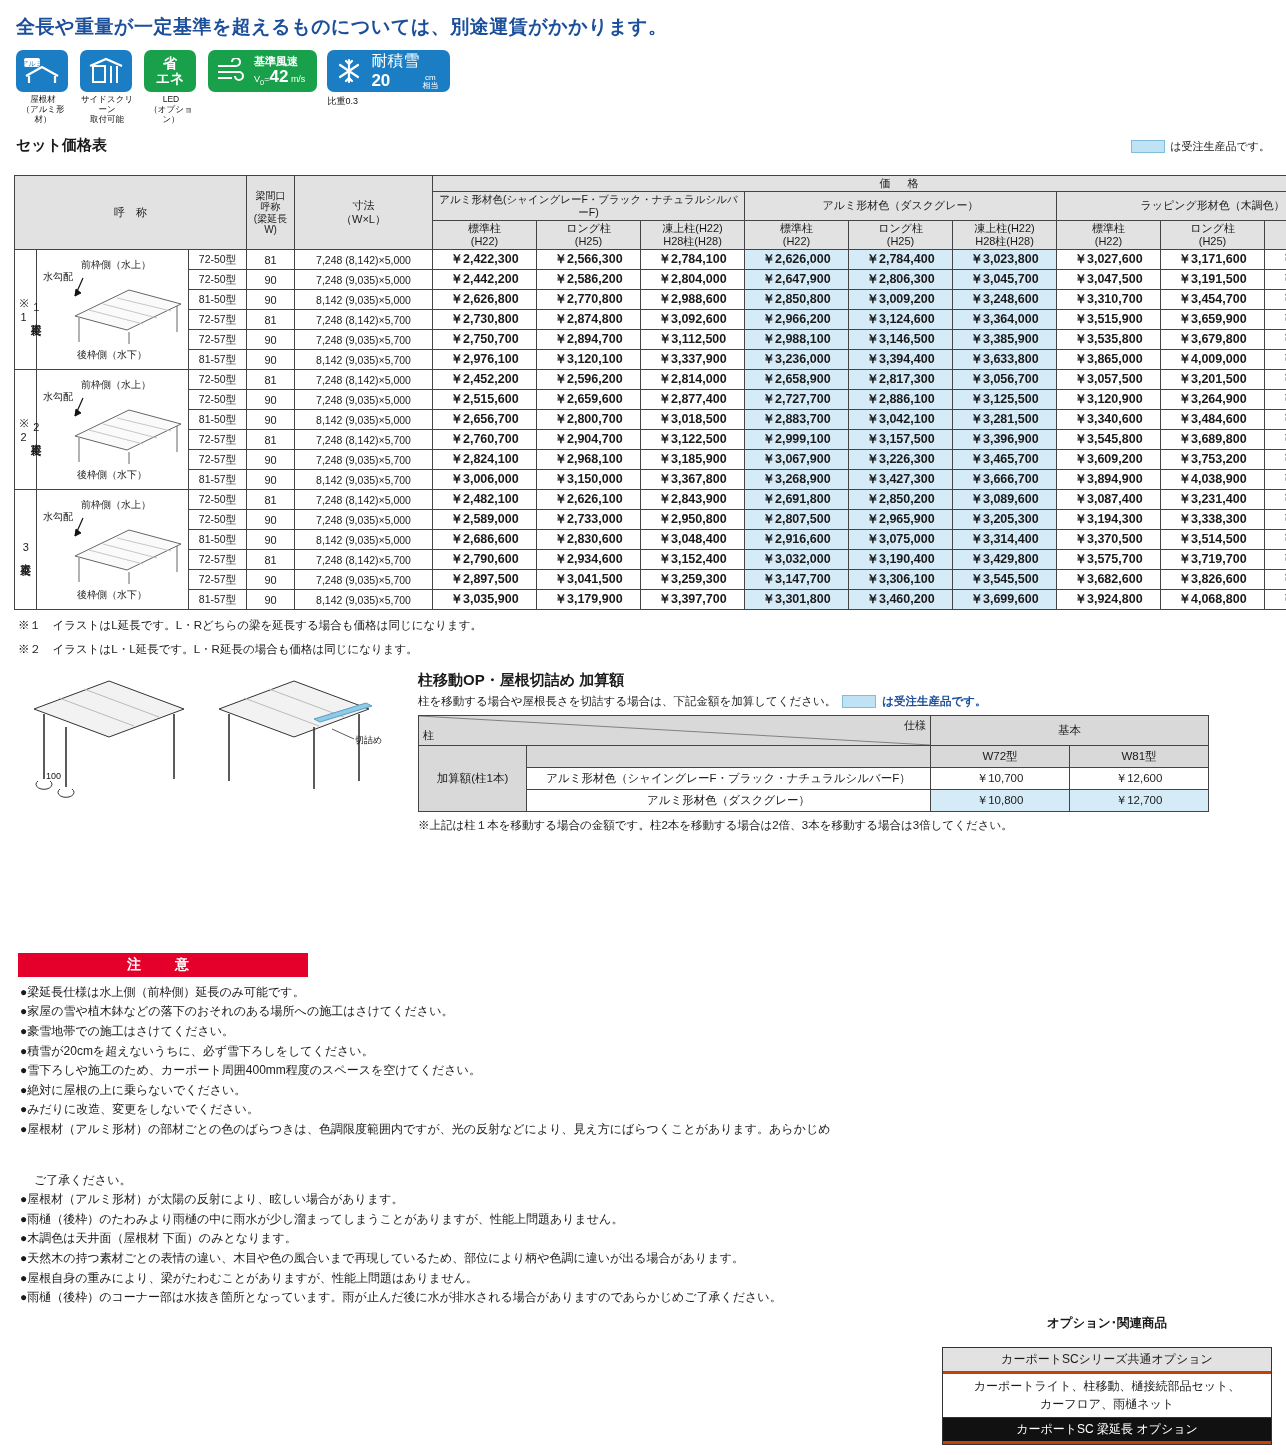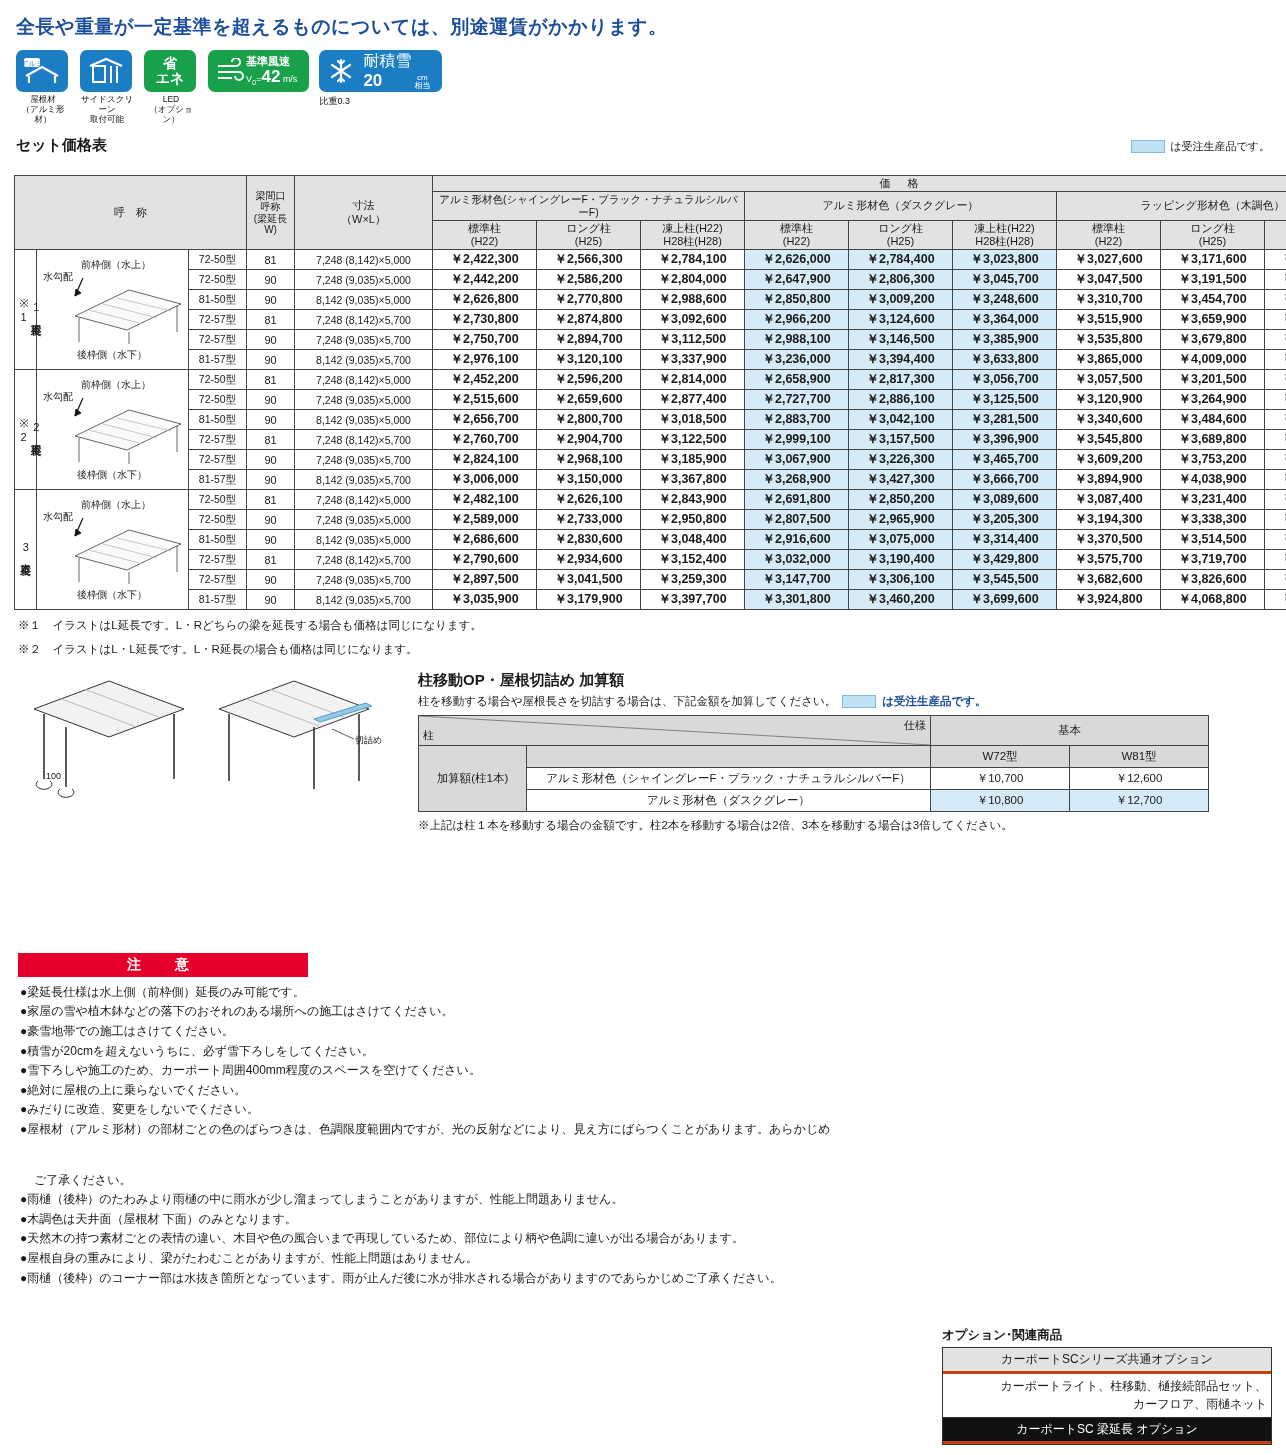--- a/index.html
+++ b/index.html
@@ -26,21 +26,21 @@
   .iconstrip { display:flex; align-items:flex-start; gap:10px; padding:2px 0 6px 2px; }
   .iconbox { width:54px; }
   .ibox {
     width:52px; height:42px; border-radius:7px; background:#1b7ec4;
     display:flex; align-items:center; justify-content:center; color:#fff;
   }
   .ibox.green { background:#19a04b; }
   .icap { font-size:8.5px; line-height:1.15; text-align:center; margin-top:3px; color:#111; }
   .wind {
     height:42px; border-radius:7px; background:#19a04b; color:#fff;
-    display:flex; align-items:center; padding:0 12px 0 8px; 
+    display:flex; align-items:center; padding:0 12px 0 8px; gap:8px;
   }
   .wind .wlabel { font-size:11px; font-weight:bold; line-height:1.15; }
   .wind .wval { font-size:9px; }
   .wind .wval b { font-size:17px; }
   .snow {
     height:42px; border-radius:7px; background:#1b7ec4; color:#fff;
     display:flex; align-items:center; padding:0 12px 0 8px; gap:8px;
   }
   .snow .slabel { font-size:16px; font-weight:normal; line-height:1.2;text-align:right; }
   .snow .sval { font-size:17px; font-weight:bold; }
@@ -99,25 +99,25 @@
   .caution-head {
     width:290px; background:#e4002b; color:#fff; text-align:center;
     font-size:14px; font-weight:bold; letter-spacing:10px; padding:3px 0; margin:0 0 6px 4px;
   }
   .caution-list { font-size:12px; line-height:1.55; margin-left:6px; }
   .caution-list div { margin-bottom:1px; }
   .indent { padding-left:14px;margin-top:32px; }
 
   
   .opt-box { position:absolute; right:14px; bottom:10px; width:330px; }
-  .opt-title { font-size:12.5px; font-weight:bold; margin-bottom:3px; }
+  .opt-title { font-size:12.5px; font-weight:bold; margin-bottom:15px;text-align:center; }
   .opt-tbl { border:1px solid #333; }
   .opt-hdr { background:#e2e2e2; text-align:center; font-size:12px; padding:3px 0; border-bottom:3px solid #c2410c; }
   .opt-hdr.dark { background:#111; color:#fff; }
-  .opt-body { text-align:right; font-size:12px; padding:4px 4px; line-height:1.45; border-bottom:1px solid #333; }
+  .opt-body { text-align:center; font-size:12px; padding:4px 4px; line-height:1.45; border-bottom:1px solid #333; }
   .opt-body:last-child { border-bottom:none; }
 
   .bottom-pad { height:10px; }
 </style>
 </head>
 <body>
 
 <div class="page">
 
   <div class="headline">全長や重量が一定基準を超えるものについては、別途運賃がかかります。</div>
@@ -631,20 +631,21 @@
     <div class="caution-list">
         <div>●梁延長仕様は水上側（前枠側）延長のみ可能です。</div>
         <div>●家屋の雪や植木鉢などの落下のおそれのある場所への施工はさけてください。</div>
         <div>●豪雪地帯での施工はさけてください。</div>
         <div>●積雪が20cmを超えないうちに、必ず雪下ろしをしてください。</div>
         <div>●雪下ろしや施工のため、カーポート周囲400mm程度のスペースを空けてください。</div>
         <div>●絶対に屋根の上に乗らないでください。</div>
         <div>●みだりに改造、変更をしないでください。</div>
         <div>●屋根材（アルミ形材）の部材ごとの色のばらつきは、色調限度範囲内ですが、光の反射などにより、見え方にばらつくことがあります。あらかじめ</div>
         <div class="indent">ご了承ください。</div>
+        <div>●屋根材（アルミ形材）が太陽の反射により、眩しい場合があります。</div>
         <div>●雨樋（後枠）のたわみより雨樋の中に雨水が少し溜まってしまうことがありますが、性能上問題ありません。</div>
         <div>●木調色は天井面（屋根材 下面）のみとなります。</div>
         <div>●天然木の持つ素材ごとの表情の違い、木目や色の風合いまで再現しているため、部位により柄や色調に違いが出る場合があります。</div>
         <div>●屋根自身の重みにより、梁がたわむことがありますが、性能上問題はありません。</div>
         <div>●雨樋（後枠）のコーナー部は水抜き箇所となっています。雨が止んだ後に水が排水される場合がありますのであらかじめご了承ください。</div>
       </div>
   </div>
 
   <div class="opt-box">
     <div class="opt-title">オプション･関連商品</div>

